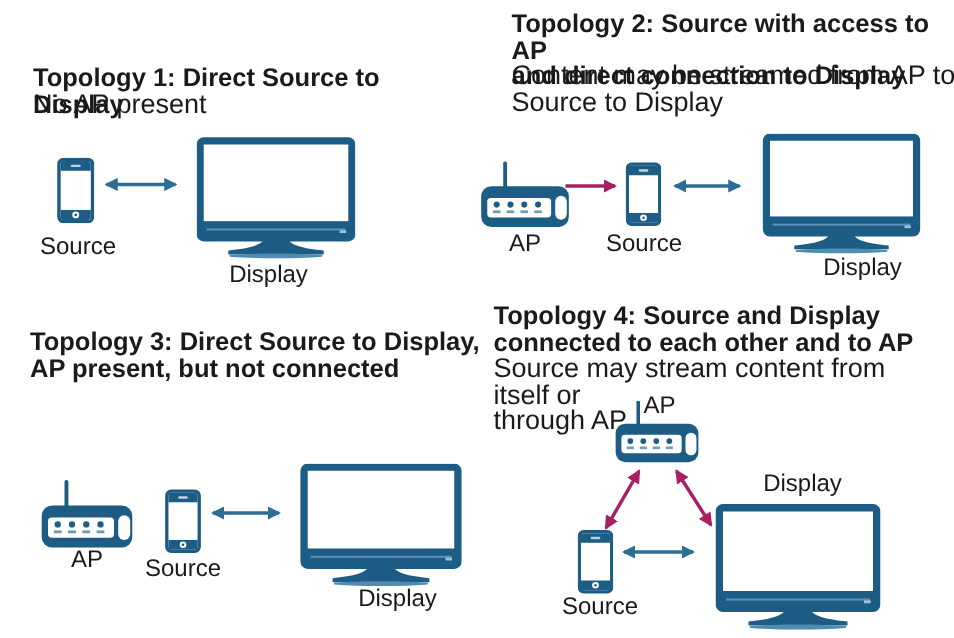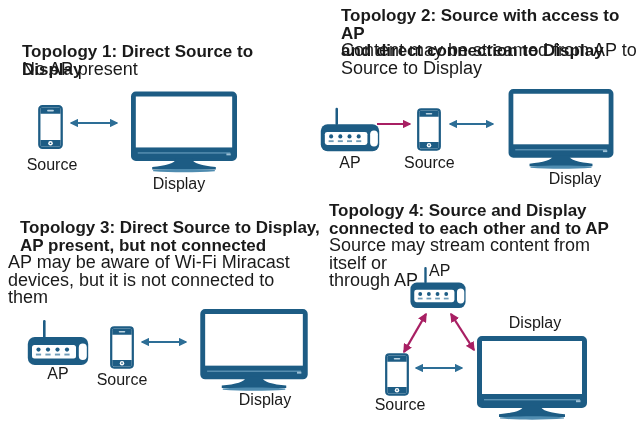--- a/index.html
+++ b/index.html
@@ -111,22 +111,20 @@
       </svg>
 
     <div class="lbl" style="left:2px;top:154px;width:60px">AP</div>
     <div class="lbl" style="left:86px;top:154px;width:50px">Source</div>
     <div class="lbl" style="left:212px;top:170px;width:90px">Display</div>
   </section>
 
   <section class="topo" style="left:0;top:212px;width:318px;height:213px">
     <div class="title" style="left:20px;top:7px;width:304px">Topology 3: Direct Source to Display,
 AP present, but not connected</div>
-    <div class="subtitle" style="left:8px;top:42px;width:304px">AP may be aware of Wi-Fi Miracast
-devices, but it is not connected to them</div>
 
     <svg class="abs" style="left:27px;top:108px" width="62" height="46">
         <use href="#sym-router"></use>
       </svg>
     <svg class="abs" style="left:110px;top:114px" width="24" height="43">
         <use href="#sym-phone"></use>
       </svg>
     <svg class="abs" style="left:137px;top:120px" width="54" height="20">
       <line x1="5" y1="10" x2="49" y2="10" stroke="#2d6e96" stroke-width="2.2" marker-start="url(#mh-blue)" marker-end="url(#mh-blue)"></line>
     </svg>

